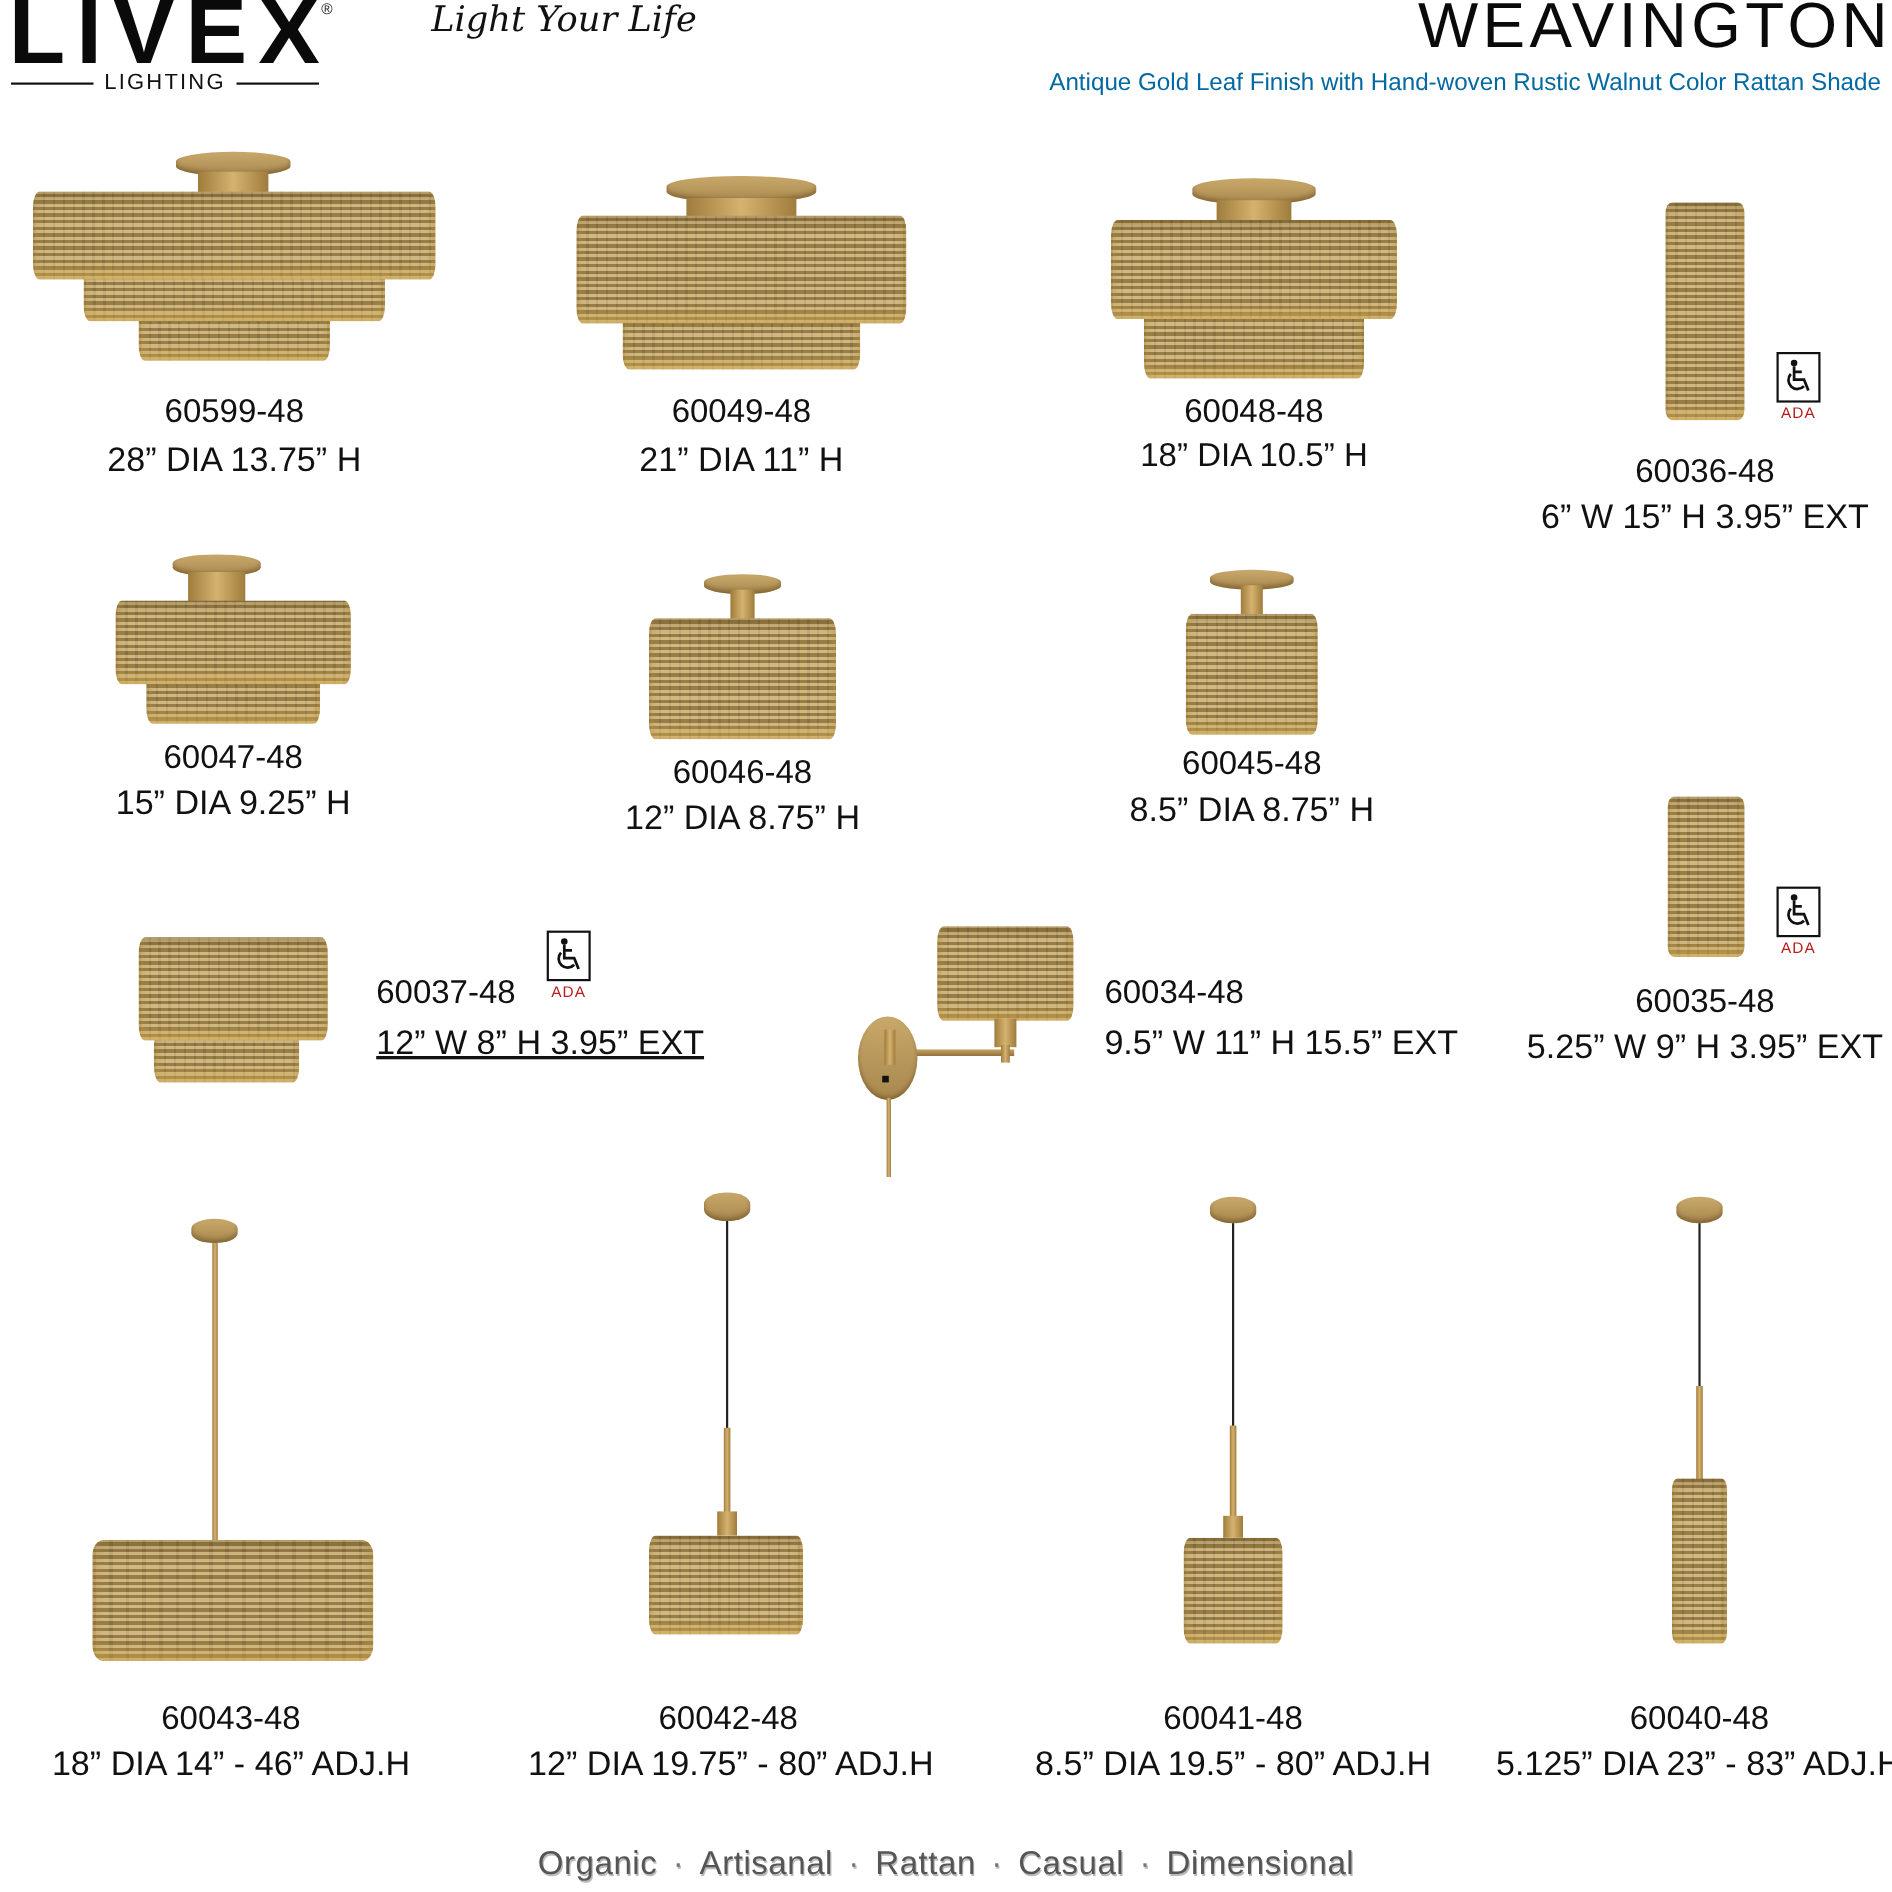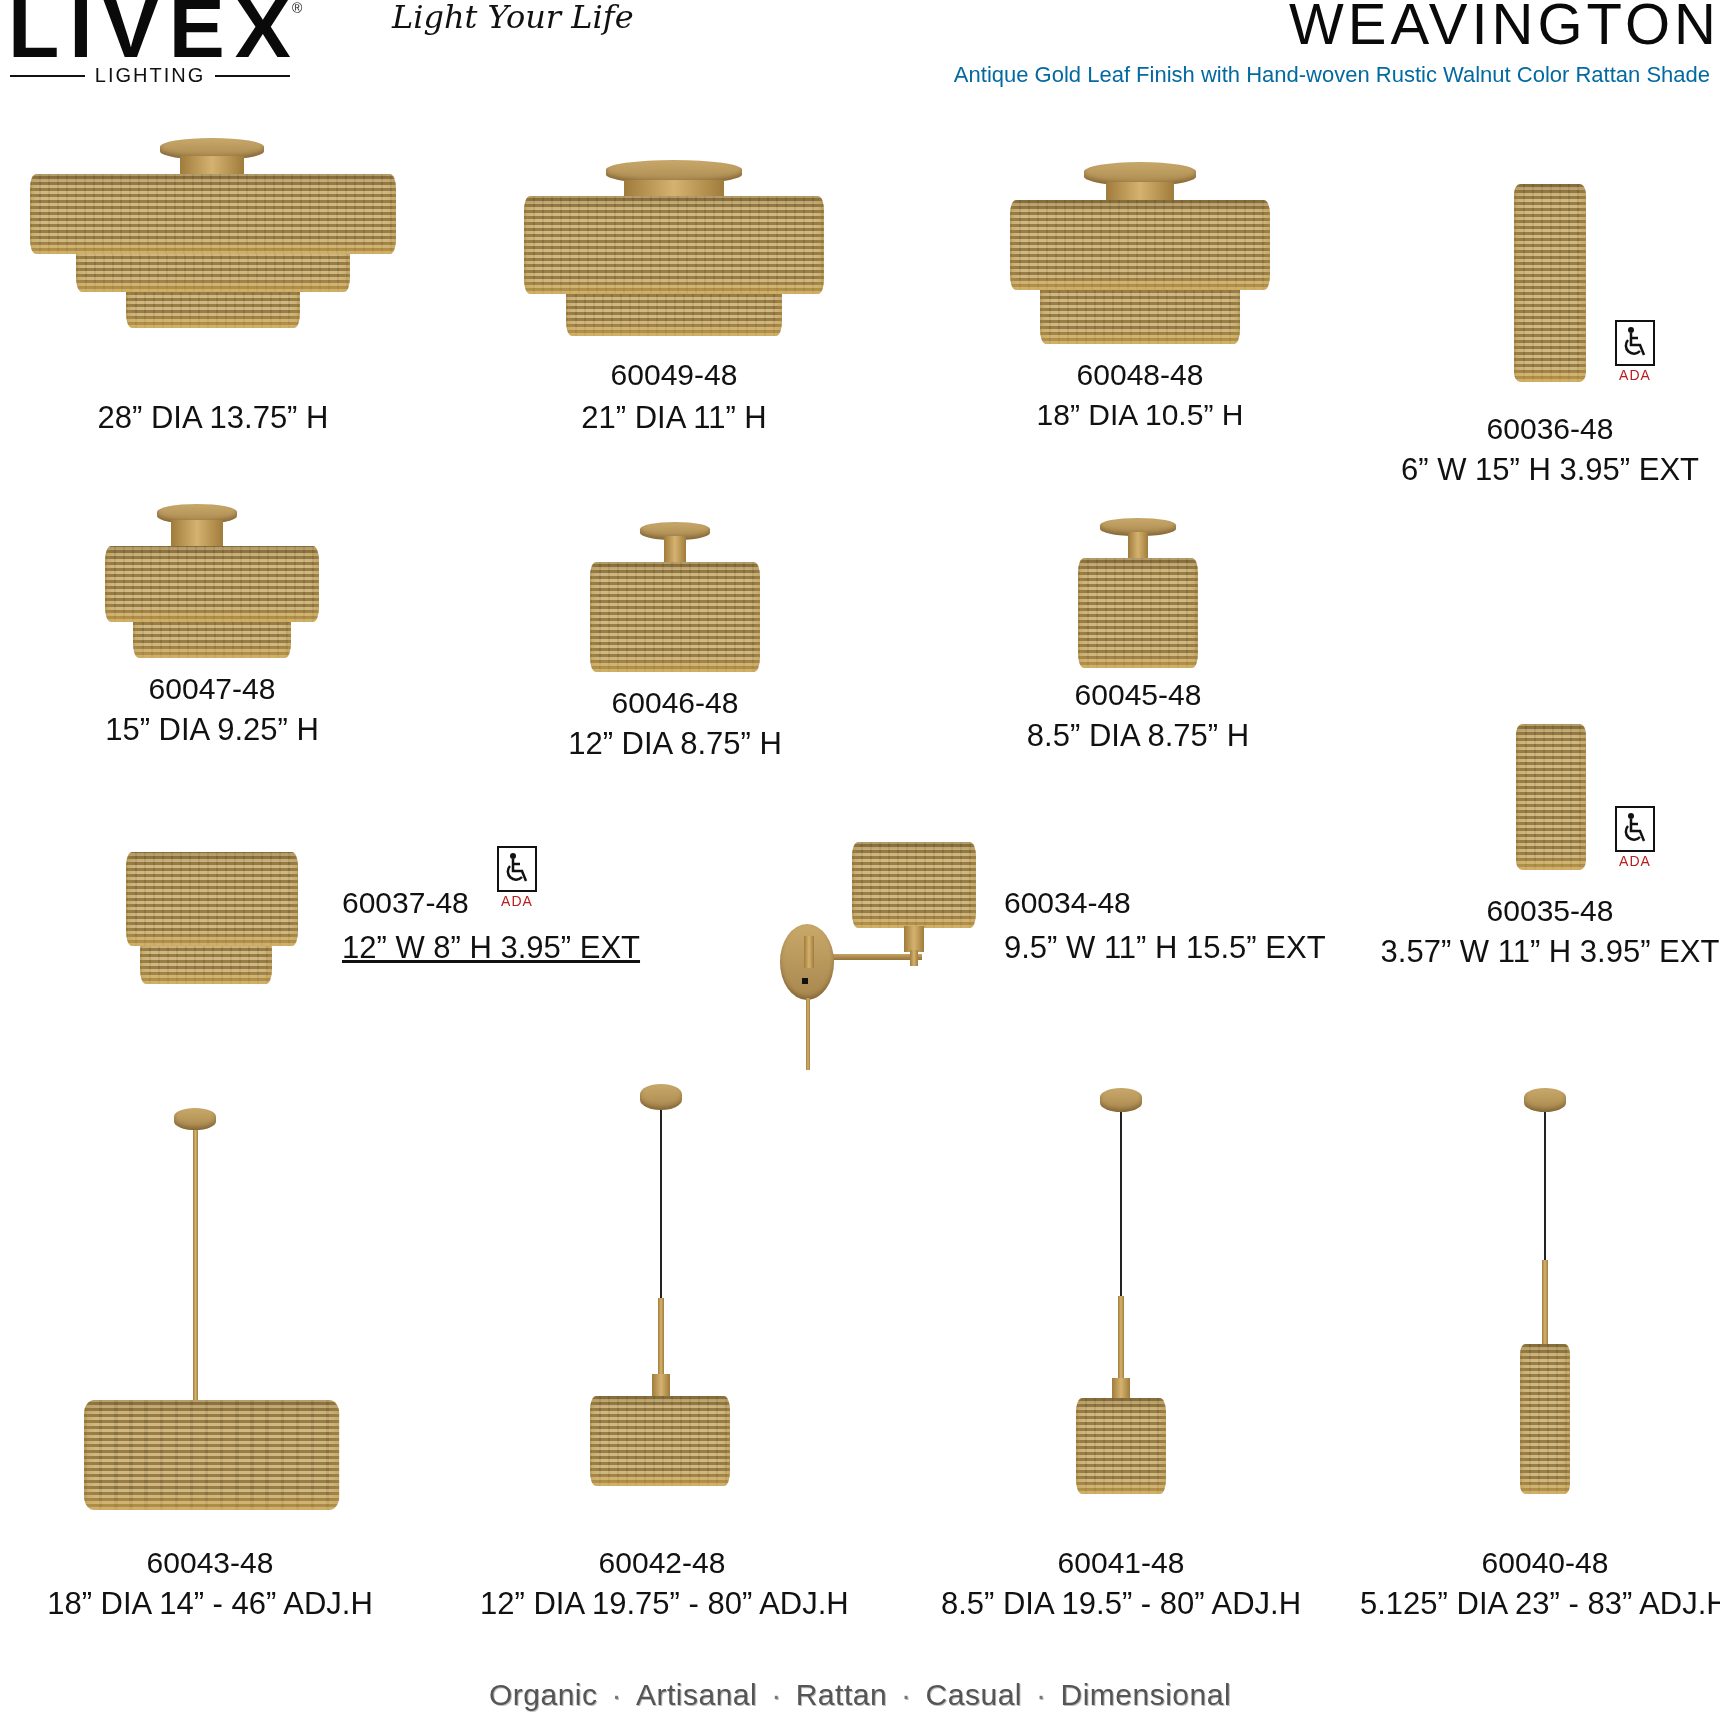--- a/index.html
+++ b/index.html
@@ -66,20 +66,21 @@
 <div class="tagline">Light Your Life</div>
 <div class="collection-title">WEAVINGTON</div>
 <div class="collection-sub">Antique Gold Leaf Finish with Hand-woven Rustic Walnut Color Rattan Shade</div>
 
 <div class="product" style="left:30px;top:138px;width:366px;height:290px;">
   <div class="canopy" style="left:130px;top:0;width:104px;height:22px;"></div>
   <div class="stem" style="left:150px;top:18px;width:64px;height:24px;"></div>
   <div class="rattan" style="left:96px;top:126px;width:174px;height:64px;"></div>
   <div class="rattan" style="left:46px;top:82px;width:274px;height:72px;"></div>
   <div class="rattan" style="left:0;top:36px;width:366px;height:80px;"></div>
+  <div class="sku center" style="position:absolute;left:0;width:366px;top:220px;">60599-48</div>
   <div class="dims center" style="position:absolute;left:0;width:366px;top:262px;">28” DIA  13.75” H</div>
 </div>
 
 <div class="product" style="left:524px;top:160px;width:300px;height:270px;">
   <div class="canopy" style="left:82px;top:0;width:136px;height:24px;"></div>
   <div class="stem" style="left:100px;top:20px;width:100px;height:22px;"></div>
   <div class="rattan" style="left:42px;top:112px;width:216px;height:64px;"></div>
   <div class="rattan" style="left:0;top:36px;width:300px;height:98px;"></div>
   <div class="sku center" style="position:absolute;left:0;width:300px;top:198px;">60049-48</div>
   <div class="dims center" style="position:absolute;left:0;width:300px;top:240px;">21” DIA  11” H</div>
@@ -143,21 +144,21 @@
       <svg width="30" height="36" viewBox="0 0 30 36">
         <circle cx="11" cy="5" r="3" fill="#111"></circle>
         <path d="M11 8 L11 20 L20 20 L24 30" stroke="#111" stroke-width="2.5" fill="none"></path>
         <path d="M11 13 L18 13" stroke="#111" stroke-width="2.5"></path>
         <path d="M8 15 A8 8 0 1 0 20 26" stroke="#111" stroke-width="2.5" fill="none"></path>
       </svg>
     </div>
     <div class="ada-label">ADA</div>
   </div>
   <div class="sku center" style="position:absolute;left:0;width:320px;top:170px;">60035-48</div>
-  <div class="dims center" style="position:absolute;left:-10px;width:340px;top:210px;">3.57” W  11” H  3.95” EXT</div>
+  <div class="dims center" style="position:absolute;left:-10px;width:340px;top:210px;">5.25” W  9” H  3.95” EXT</div>
 </div>
 
 <div class="product" style="left:126px;top:852px;width:520px;height:140px;">
   <div class="rattan" style="left:14px;top:84px;width:132px;height:48px;"></div>
   <div class="rattan" style="left:0;top:0;width:172px;height:94px;"></div>
   <div class="sku" style="position:absolute;left:216px;top:34px;">60037-48</div>
   <div class="dims" style="position:absolute;left:216px;top:78px;text-decoration:underline;">12” W  8” H  3.95” EXT</div>
   <div class="ada" style="left:370px;top:-6px;">
     <div class="ada-box">
       <svg width="30" height="36" viewBox="0 0 30 36">

